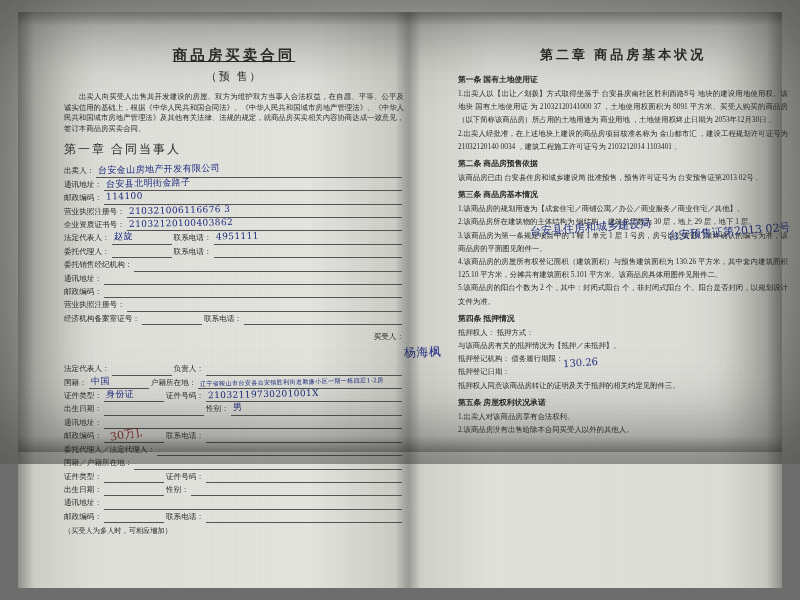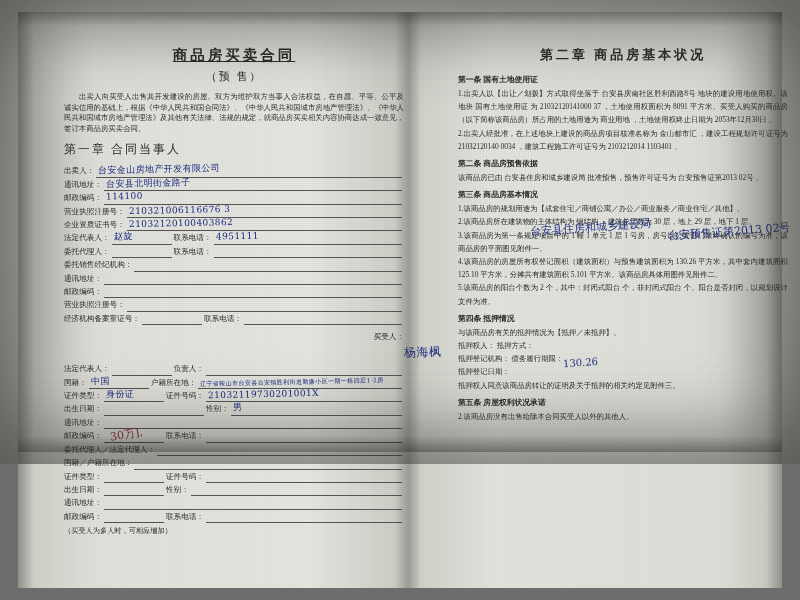--- a/index.html
+++ b/index.html
@@ -367,27 +367,28 @@
       <div class="flow">该商品房已由 台安县住房和城乡建设局 批准预售，预售许可证号为 台安预售证第2013 02号 。</div>
 
       <div class="sec">第三条 商品房基本情况</div>
       <div class="flow">1.该商品房的规划用途为【成套住宅／商铺公寓／办公／商业服务／商业住宅／其他】。</div>
       <div class="flow">2.该商品房所在建筑物的主体结构为 钢结构 ，建筑总层数为 30 层，地上 29 层，地下 1 层。</div>
       <div class="flow">3.该商品房为第一条规定项目中的 1 幢 1 单元 1 层 1 号房，房号以公安部门最终确认的编号为准，该商品房的平面图见附件一。</div>
       <div class="flow">4.该商品房的房屋所有权登记面积（建筑面积）与预售建筑面积为 130.26 平方米，其中套内建筑面积 125.10 平方米，分摊共有建筑面积 5.101 平方米。该商品房具体用图件见附件二。</div>
       <div class="flow">5.该商品房的阳台个数为 2 个，其中：封闭式阳台 个，非封闭式阳台 个。阳台是否封闭，以规划设计文件为准。</div>
 
       <div class="sec">第四条 抵押情况</div>
+      <div class="flow">抵押权人： 抵押方式： </div>
       <div class="flow">与该商品房有关的抵押情况为【抵押／未抵押】。</div>
-      <div class="flow">抵押权人： 抵押方式： </div>
       <div class="flow">抵押登记机构： 债务履行期限： </div>
       <div class="flow">抵押登记日期： </div>
       <div class="flow">抵押权人同意该商品房转让的证明及关于抵押的相关约定见附件三。</div>
 
       <div class="sec">第五条 房屋权利状况承诺</div>
+      <div class="flow">1.出卖人对该商品房享有合法权利。</div>
       <div class="flow">2.该商品房没有出售给除本合同买受人以外的其他人。</div>
     </div>
 
     <div class="scrawl" style="left:512px;top:208px;font-size:11px;">台安县住房和城乡建设局</div>
     <div class="scrawl" style="left:650px;top:212px;font-size:11px;">台安预售证第2013 02号</div>
     <div class="scrawl" style="left:545px;top:345px;font-size:10px;">130.26</div>
     <div class="scrawl red" style="left:92px;top:415px;font-size:11px;transform:rotate(-10deg);">30万],</div>
   </div>
 
   <div id="fold"></div>

